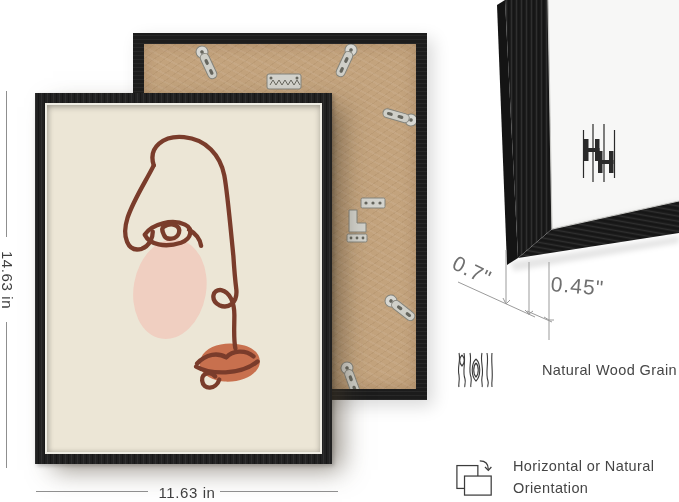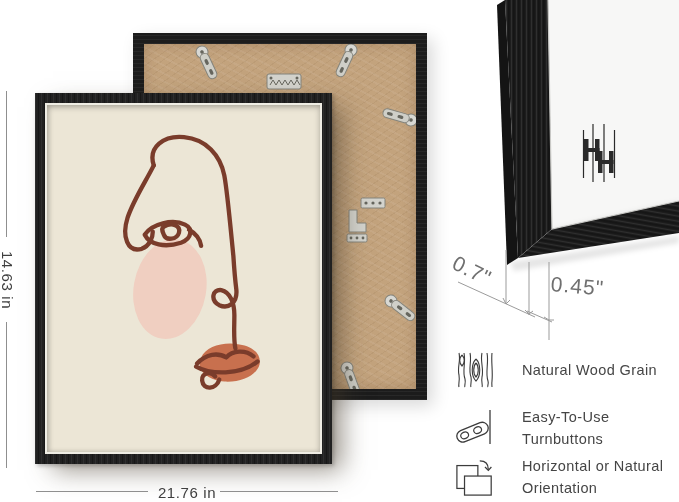--- a/index.html
+++ b/index.html
@@ -44,21 +44,21 @@
 
   
   .corner-view{position:absolute;left:440px;top:0;width:239px;height:350px;z-index:3;}
   .corner-view svg{position:absolute;inset:0;}
   .depth-label{position:absolute;left:459px;top:251px;z-index:4;font-size:21px;color:#6f6f6f;
     letter-spacing:1px;transform:rotate(26deg);transform-origin:left top;font-weight:300;}
   .face-label{position:absolute;left:552px;top:272px;z-index:4;font-size:21px;color:#6f6f6f;
     letter-spacing:1px;transform:rotate(5deg);transform-origin:left top;font-weight:300;}
 
   
-  .feature-row{position:absolute;display:flex;align-items:center;gap:27px;width:222px;z-index:3;}
+  .feature-row{position:absolute;display:flex;align-items:center;gap:18px;width:222px;z-index:3;justify-content:space-between;}
   .feature-row.r1{left:455px;top:349px;}
   .feature-row.r2{left:455px;top:406px;}
   .feature-row.r3{left:455px;top:455px;}
   .feature-icon{flex:0 0 auto;width:40px;height:42px;display:flex;align-items:center;justify-content:center;}
   .feature-label{font-size:14.5px;color:#454545;letter-spacing:0.4px;line-height:1.55;}
 </style>
 </head>
 <body>
 
 <div class="scene">
@@ -131,21 +131,21 @@
   </div>
 
   <div class="dim-v">
     <div class="seg top"></div>
     <div class="seg bot"></div>
     <span class="label">14.63 in</span>
   </div>
   <div class="dim-h">
     <div class="seg left"></div>
     <div class="seg right"></div>
-    <span class="label">21.76 in</span>
+    <span class="label">11.63 in</span>
   </div>
 
   <div class="corner-view">
     <svg viewBox="0 0 239 350">
       <defs>
         <pattern id="gv" width="5" height="5" patternUnits="userSpaceOnUse">
           <rect width="5" height="5" fill="#1d1d1d"></rect>
           <rect x="1" width="1" height="5" fill="#2f2f2f"></rect>
           <rect x="3.5" width="0.9" height="5" fill="#0d0d0d"></rect>
         </pattern>
@@ -211,33 +211,20 @@
         <path d="M20,8 C25,13 25,25 20,30 C15,25 15,13 20,8"></path>
         <path d="M20,12 C23,15 23,23 20,26 C17,23 17,15 20,12"></path>
         <path d="M26,2 C24,10 28,18 26,26 C25,31 27,34 26,36"></path>
         <path d="M31,2 C33,12 29,22 32,30 C33,33 31,35 32,36"></path>
         <path d="M36,2 C35,10 37,20 36,30 C35.5,33 36,35 36,36"></path>
       </svg>
     </span>
     <span class="feature-label">Natural Wood Grain</span>
   </div>
 
-  <div class="feature-row r2">
-    <span class="feature-icon">
-      <svg viewBox="0 0 40 40" width="40" height="40" fill="none" stroke="#3c3c3c" stroke-width="1.3">
-        <line x1="35" y1="2" x2="35" y2="36"></line>
-        <g transform="rotate(-22 18 24)">
-          <rect x="1" y="18" width="33" height="12" rx="6"></rect>
-          <ellipse cx="9" cy="24" rx="4" ry="3.3"></ellipse>
-          <ellipse cx="23" cy="24" rx="4" ry="3.3"></ellipse>
-        </g>
-      </svg>
-    </span>
-    <span class="feature-label">Easy-To-Use Turnbuttons</span>
-  </div>
 
   <div class="feature-row r3">
     <span class="feature-icon">
       <svg viewBox="0 0 42 44" width="42" height="44" fill="none" stroke="#3c3c3c" stroke-width="1.3">
         <rect x="2" y="10" width="22" height="24" fill="#ffffff"></rect>
         <rect x="10" y="21" width="28" height="20" fill="#ffffff"></rect>
         <path d="M26,5 C32,5 35,8.5 35,14"></path>
         <path d="M31.5,11.5 L35,15 L38.2,11.5"></path>
       </svg>
     </span>

